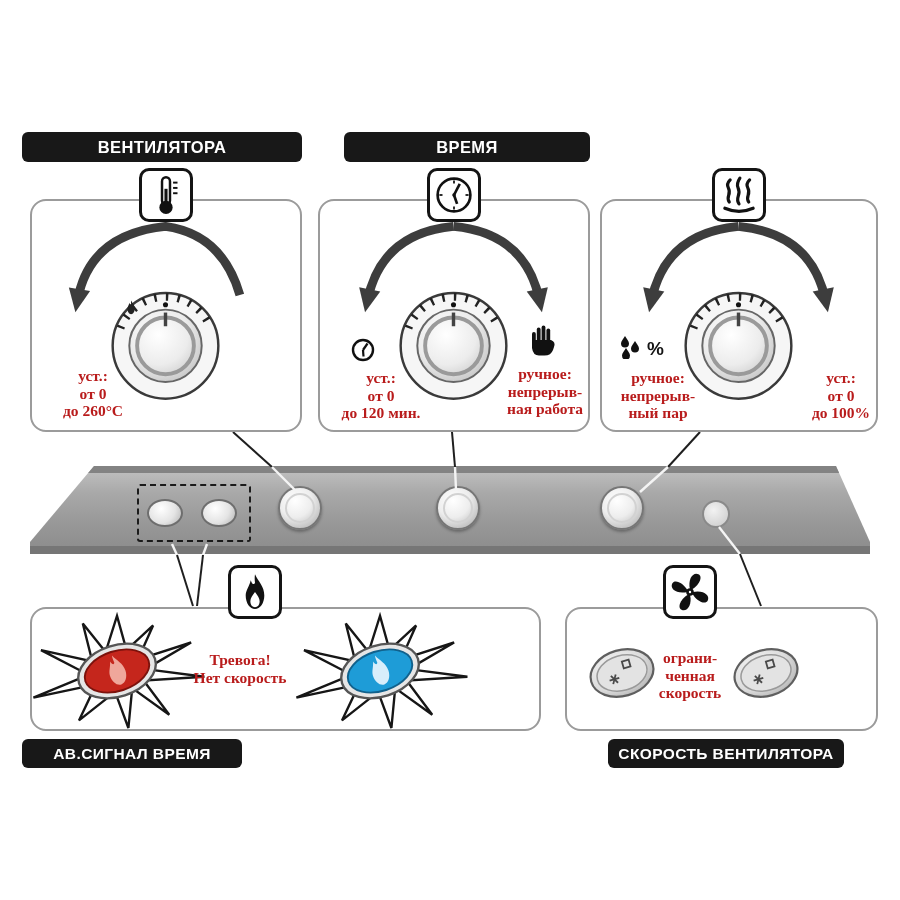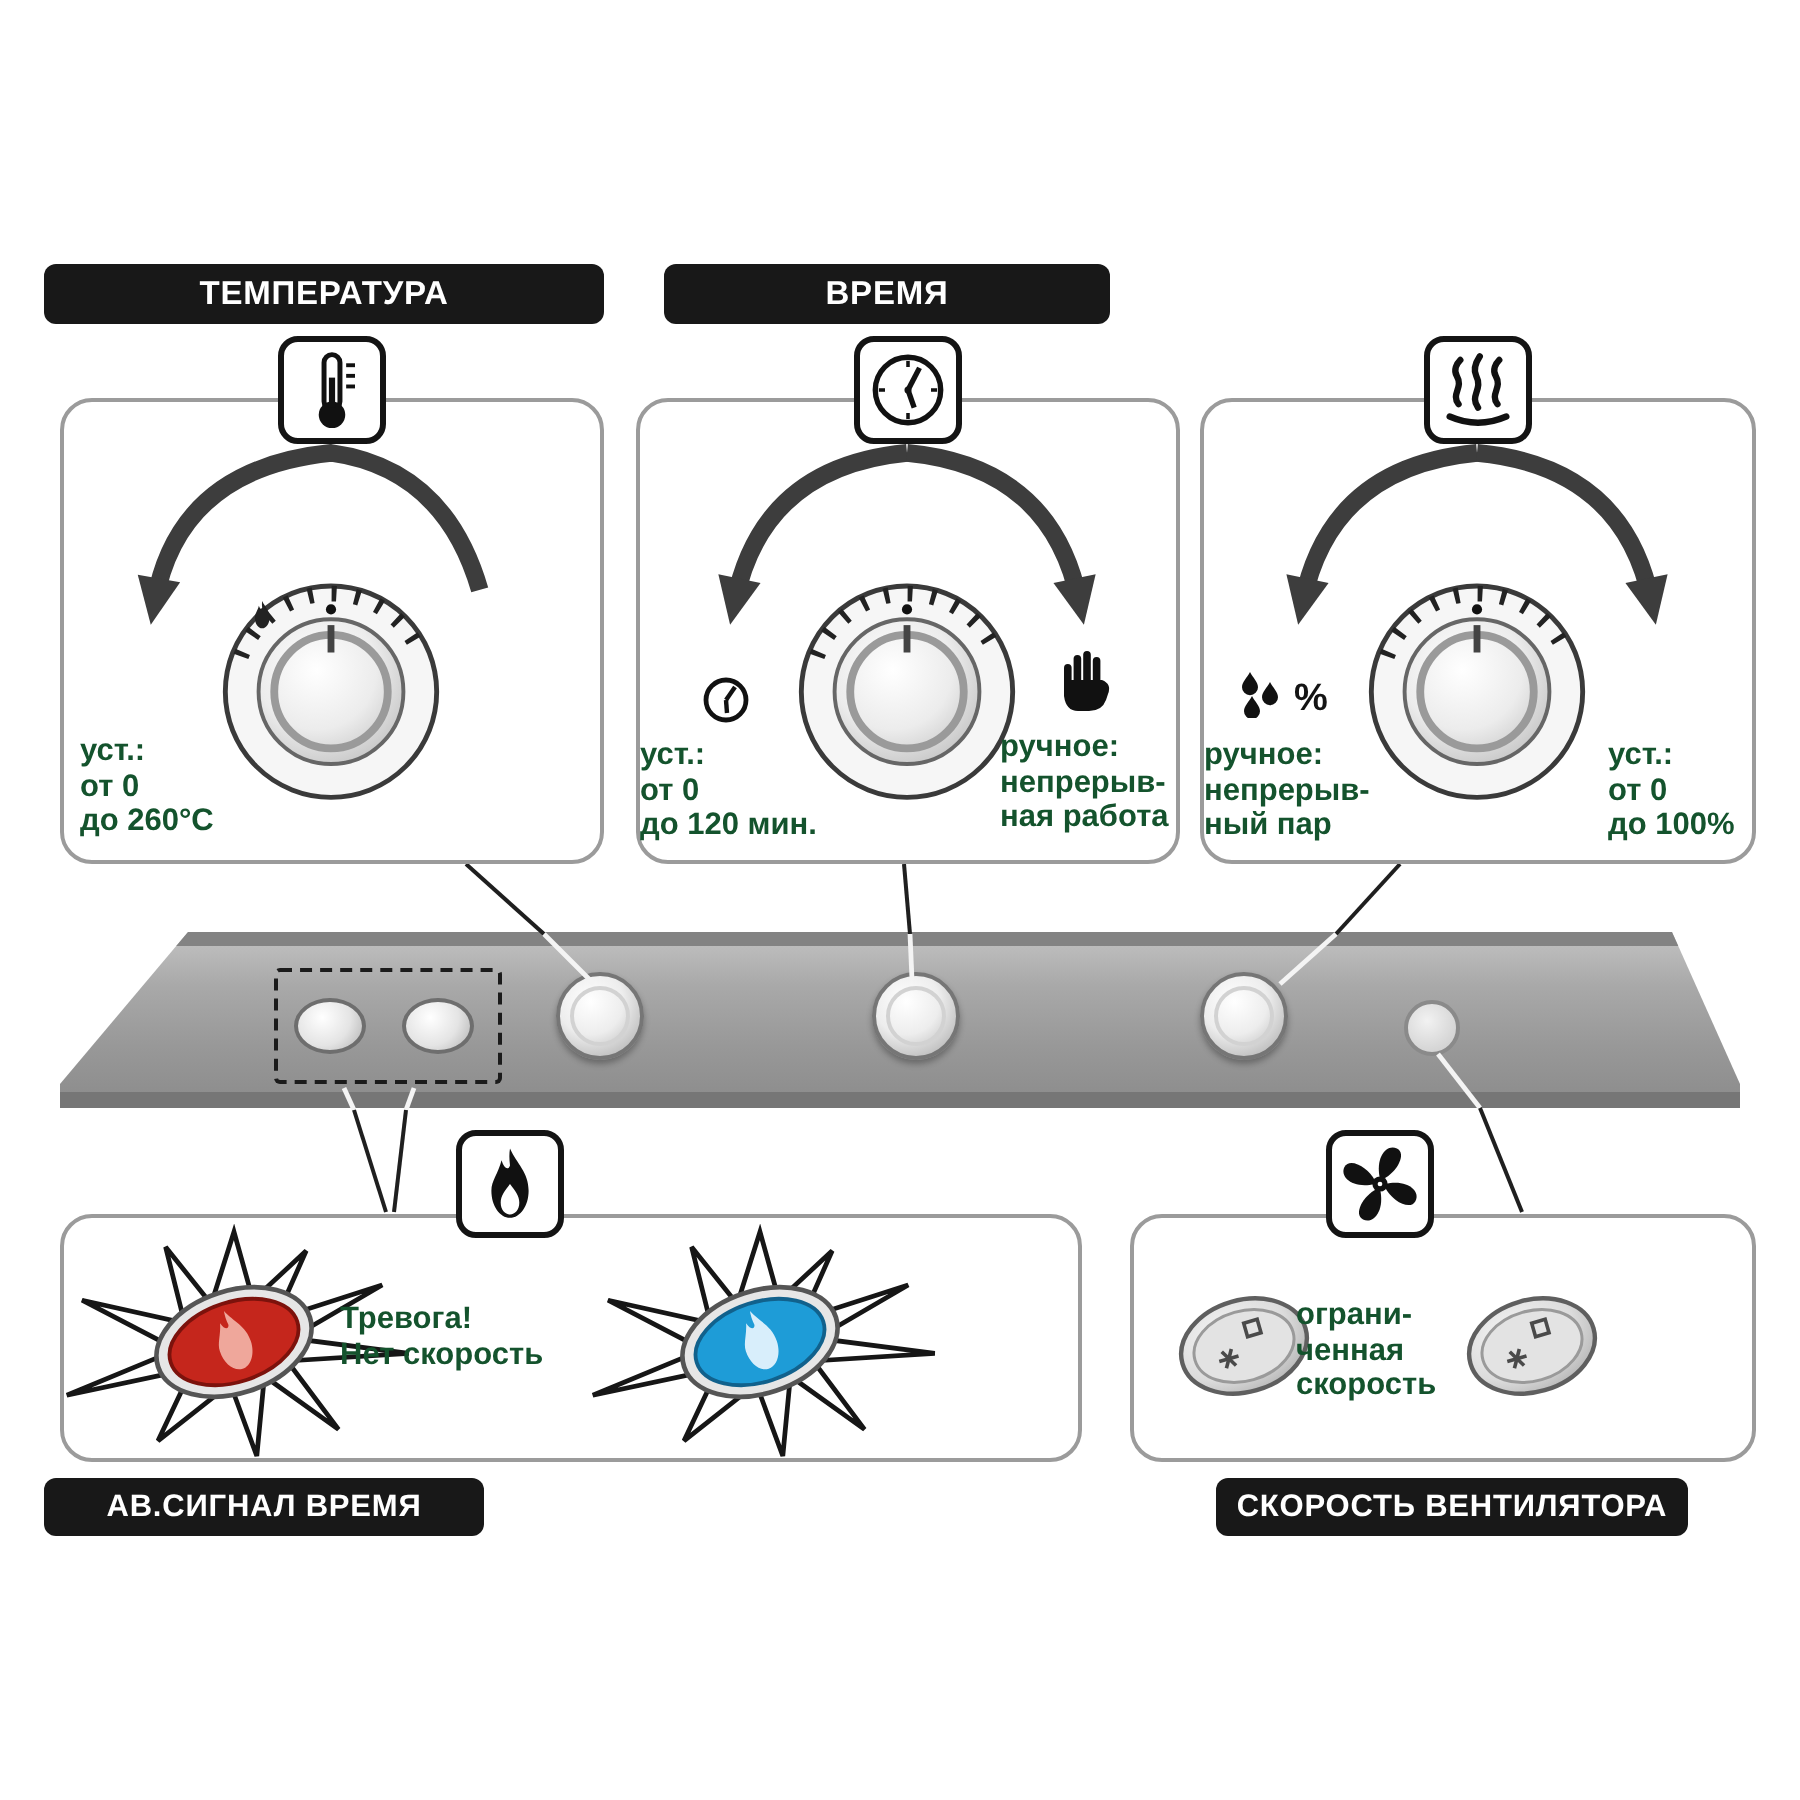--- a/index.html
+++ b/index.html
@@ -17,22 +17,22 @@
   .panel {
     position:absolute; background:#fff; border:2.5px solid var(--panel-border,#9b9b9b);
     border-radius:16px; z-index:5;
   }
   .icon-box {
     position:absolute; width:54px; height:54px; background:#fff;
     border:3.5px solid #141414; border-radius:10px; z-index:7;
     display:flex; align-items:center; justify-content:center;
   }
   .note {
-    position:absolute; white-space:pre-line; text-align:left;
-    font-size:15.5px; font-weight:700; line-height:1.14; color:#14532d; z-index:6;
+    position:absolute; white-space:pre-line; text-align:center;
+    font-size:15.5px; font-weight:700; line-height:1.14; color:#b91c1c; z-index:6;font-family:Liberation Serif, serif;
   }
   .knob-svg { position:absolute; left:0; top:0; z-index:1; }
   .mini { position:absolute; z-index:2; }
   .pct { font-size:19px; font-weight:700; }
   .strip {
     position:absolute; left:30px; top:466px; width:840px; height:88px; z-index:2;
     background: linear-gradient(180deg,#c3c3c3 0%,#a9a9a9 30%,#989898 65%,#8b8b8b 100%);
     clip-path: polygon(64px 0px, 806px 0px, 840px 76px, 840px 88px, 0px 88px, 0px 76px);
   }
   .strip-top { position:absolute; left:40px; right:20px; top:0; height:7px; background:#838383; }
@@ -59,22 +59,22 @@
   }
   .connector { position:absolute; left:0; top:0; z-index:4; pointer-events:none; }
   .burst { position:absolute; z-index:6; }
   .oval-btn { position:absolute; z-index:6; }
 </style>
 </head>
 <body>
 
 <div class="canvas">
 
-  <div class="bar" style="left:22px;top:132px;width:280px">ТЕМПЕРАТУРА</div>
-  <div class="bar" style="left:332px;top:132px;width:223px">ВРЕМЯ</div>
+  <div class="bar" style="left:22px;top:132px;width:280px">ВЕНТИЛЯТОРА</div>
+  <div class="bar" style="left:344px;top:132px;width:246px">ВРЕМЯ</div>
 
   <div class="panel" style="left:30px;top:199px;width:272px;height:233px">
     <svg class="knob-svg" width="267" height="228" viewBox="0 0 272 233">
       <defs>
         <marker id="ah1" markerUnits="userSpaceOnUse" markerWidth="30" markerHeight="30" refX="15" refY="15" orient="auto">
           <path d="M3,4 L27,15 L3,26 Z" fill="#3d3d3d"></path>
         </marker>
         <radialGradient id="kg1" cx="40%" cy="35%" r="75%">
           <stop offset="0%" stop-color="#ffffff"></stop>
             <stop offset="55%" stop-color="#ececec"></stop>

